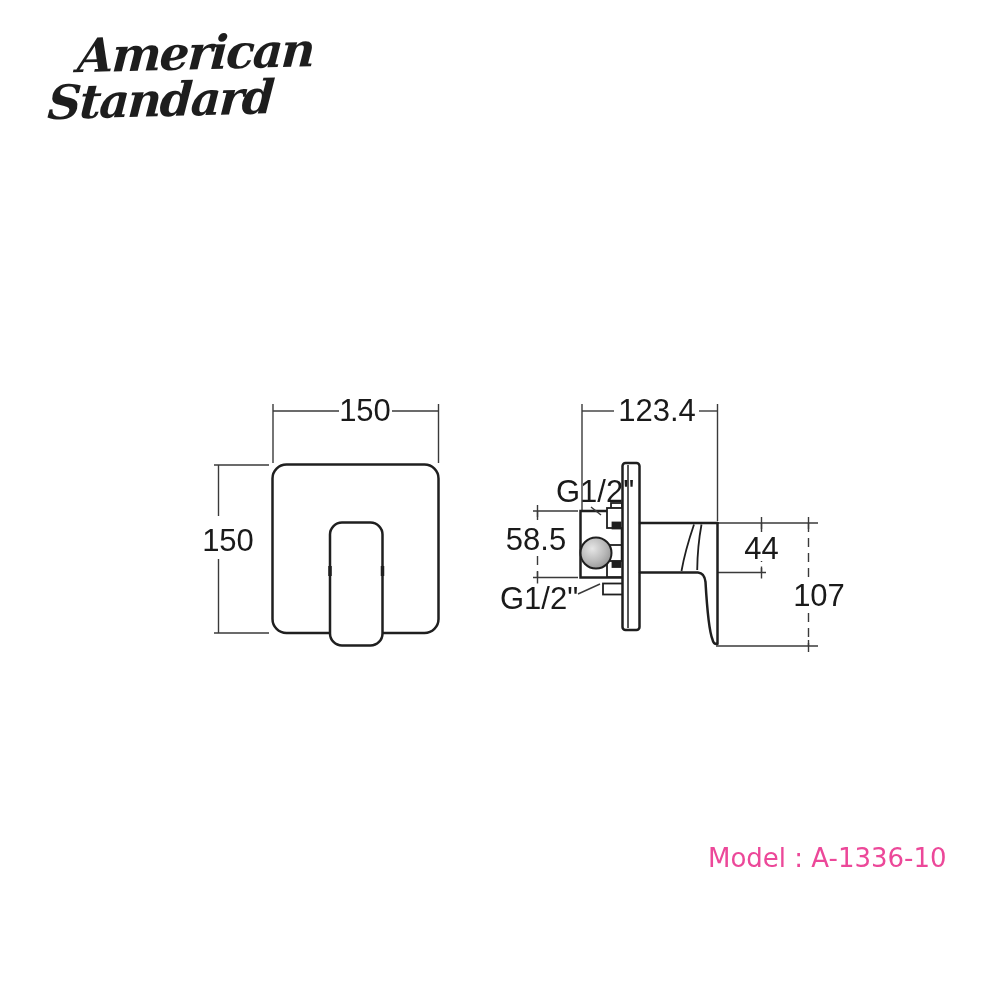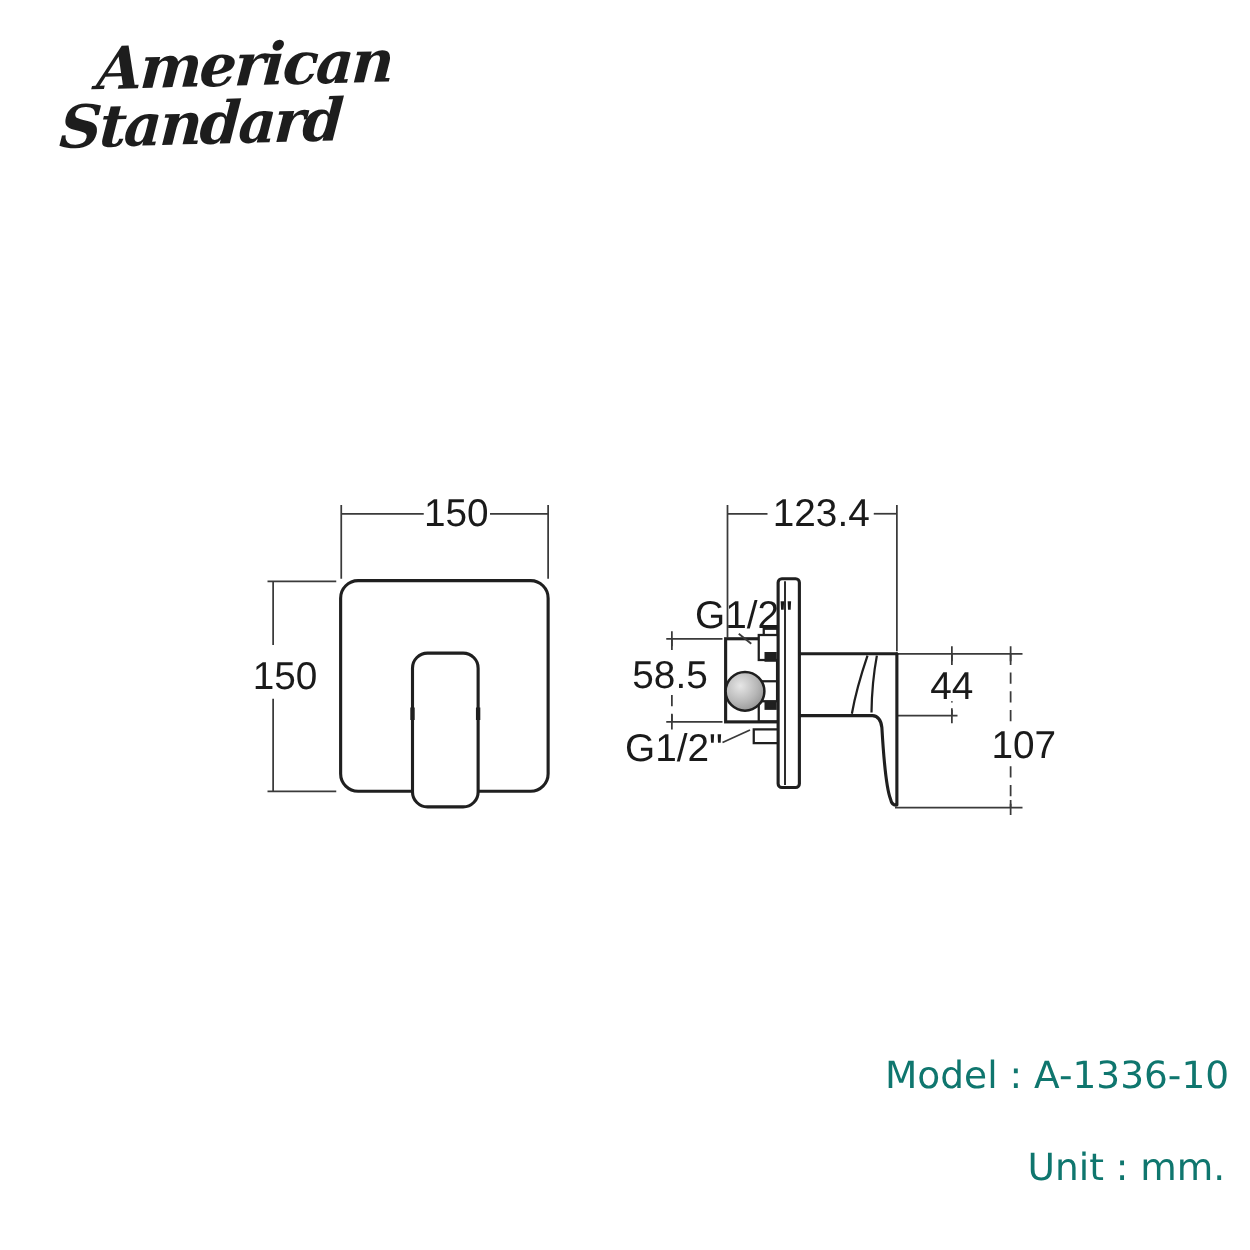--- a/index.html
+++ b/index.html
@@ -24,23 +24,23 @@
     line-height: 0.98;
     letter-spacing: -2px;
     transform: rotate(-1.5deg) skewX(-5deg);
     transform-origin: left top;
     white-space: nowrap;
   }
   .logo-line1 { margin-left: 27px; }
   .drawing-svg { position: absolute; left: 0; top: 0; }
   .footer-text {
     position: absolute;
-    color: #0f766e;
+    color: #ec4899;
     font-family: "DejaVu Sans", sans-serif;
-    font-size: 30px;
+    font-size: 26px;
     white-space: nowrap;
   }
   .model-text { left: 708px; top: 843px; }
   .unit-text  { left: 822px; top: 917px; }
 
   
   .obj   { stroke: #1f1f1f; stroke-width: 2.5; fill: none; stroke-linecap: round; stroke-linejoin: round; }
   .objf  { stroke: #1f1f1f; stroke-width: 2.5; fill: #ffffff; }
   .thin  { stroke: #3a3a3a; stroke-width: 1.4; fill: none; }
   .dash  { stroke: #3a3a3a; stroke-width: 1.4; fill: none; stroke-dasharray: 9 6; }
@@ -165,15 +165,14 @@
       <text class="dimtxt" x="657" y="421" text-anchor="middle">123.4</text>
       <text class="dimtxt" x="556" y="502" text-anchor="start">G1/2"</text>
       <text class="dimtxt" x="536" y="550" text-anchor="middle">58.5</text>
       <text class="dimtxt" x="500" y="609" text-anchor="start">G1/2"</text>
       <text class="dimtxt" x="761.5" y="559" text-anchor="middle">44</text>
       <text class="dimtxt" x="819" y="606" text-anchor="middle">107</text>
     </g>
   </svg>
 
   <div class="footer-text model-text">Model : A-1336-10</div>
-  <div class="footer-text unit-text">Unit : mm.</div>
 
 </div>
 
 </body></html>

